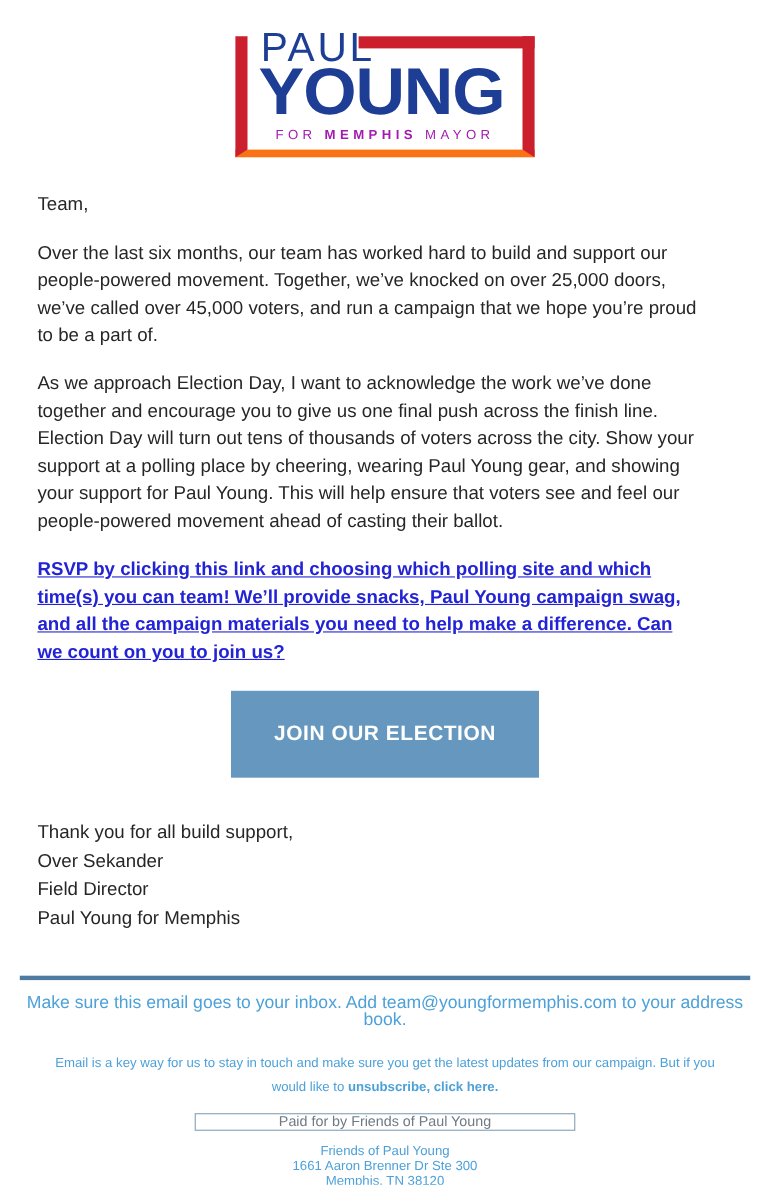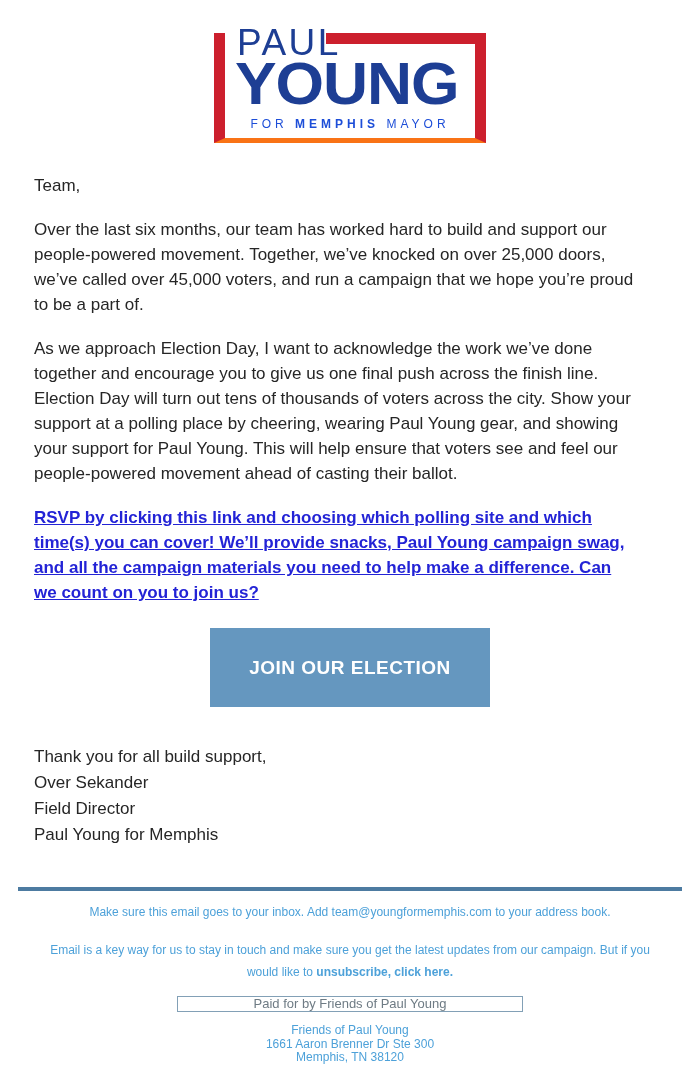--- a/index.html
+++ b/index.html
@@ -13,21 +13,21 @@
   }
   .email { width: 700px; height: 1077px; position: relative; }
 
   
   .logo-wrap { padding-top: 33px; display: flex; justify-content: center; }
   .logo-frame {
     position: relative;
     width: 272px; height: 110px;
     border-left: 11px solid #cc1f2d;
     border-right: 11px solid #cc1f2d;
-    border-bottom: 5px solid #f97316;
+    border-bottom: 7px solid #f97316;
     padding-left: 12px;
   }
   .logo-top-bar {
     position: absolute; top: 0; right: -11px;
     width: 160px; height: 11px;
     background: #cc1f2d;
   }
   .logo-paul {
     position: absolute; top: -9px; left: 12px;
     font-size: 37px; font-weight: 500; letter-spacing: 2.5px;
@@ -35,21 +35,21 @@
   }
   .logo-young {
     position: absolute; top: 21px; left: 10px;
     font-size: 60px; font-weight: 800; letter-spacing: -1px;
     color: #1d3e94; line-height: 1;
     transform: scaleX(1.04); transform-origin: left;
   }
   .logo-tagline {
     position: absolute; bottom: 7px; left: 0; width: 100%;
     text-align: center; font-size: 12px; letter-spacing: 4px;
-    color: #1d4ed8; white-space: nowrap;
+    color: #a21caf; white-space: nowrap;
   }
   .logo-tagline .bold { font-weight: bold; }
 
   
   .content { padding: 0 34px; }
   .greeting { margin-top: 30px; font-size: 17px; line-height: 25px; }
   .para { margin-top: 19px; font-size: 17px; line-height: 25px; max-width: 604px; }
   .rsvp {
     display: block;
     margin-top: 19px; max-width: 604px;
@@ -68,21 +68,21 @@
   }
 
   
   .signoff { margin-top: 37px; font-size: 17px; line-height: 26px; }
 
   
   .footer { margin-top: 39px; }
   .divider { height: 4px; background: #4d7ba1; margin: 0 18px; }
   .f-note {
     margin-top: 13px; text-align: center;
-    font-size: 12px; color: #4da1d9; padding: 0 20px; line-height: 16px;
+    font-size: 16px; color: #4da1d9; padding: 0 20px; line-height: 16px;
   }
   .f-unsub {
     margin-top: 19px; text-align: center;
     font-size: 12px; color: #4da1d9; padding: 0 48px; line-height: 22px;
   }
   .f-unsub .unsub-link { font-weight: bold; color: #4da1d9; text-decoration: none; cursor: pointer; }
   .paid-box {
     width: 346px; margin: 13px auto 0;
     border: 1px solid #82a0b6;
     padding: 0 10px; text-align: center;
@@ -104,21 +104,21 @@
     </div>
   </div>
 
   <div class="content">
     <div class="greeting">Team,</div>
 
     <div class="para">Over the last six months, our team has worked hard to build and support our people-powered movement. Together, we’ve knocked on over 25,000 doors, we’ve called over 45,000 voters, and run a campaign that we hope you’re proud to be a part of.</div>
 
     <div class="para">As we approach Election Day, I want to acknowledge the work we’ve done together and encourage you to give us one final push across the finish line. Election Day will turn out tens of thousands of voters across the city. Show your support at a polling place by cheering, wearing Paul Young gear, and showing your support for Paul Young. This will help ensure that voters see and feel our people-powered movement ahead of casting their ballot.</div>
 
-    <a class="rsvp">RSVP by clicking this link and choosing which polling site and which time(s) you can cover! We’ll provide snacks, Paul Young campaign swag, and all the campaign materials you need to help make a difference. Can we count on you to join us?</a>
+    <a class="rsvp">RSVP by clicking this link and choosing which polling site and which time(s) you can team! We’ll provide snacks, Paul Young campaign swag, and all the campaign materials you need to help make a difference. Can we count on you to join us?</a>
 
     <div class="cta-row">
       <a class="cta">
         <span>JOIN OUR ELECTION</span>
       </a>
     </div>
 
     <div class="signoff">
       <div>Thank you for all build support,</div>
       <div>Over Sekander</div>

